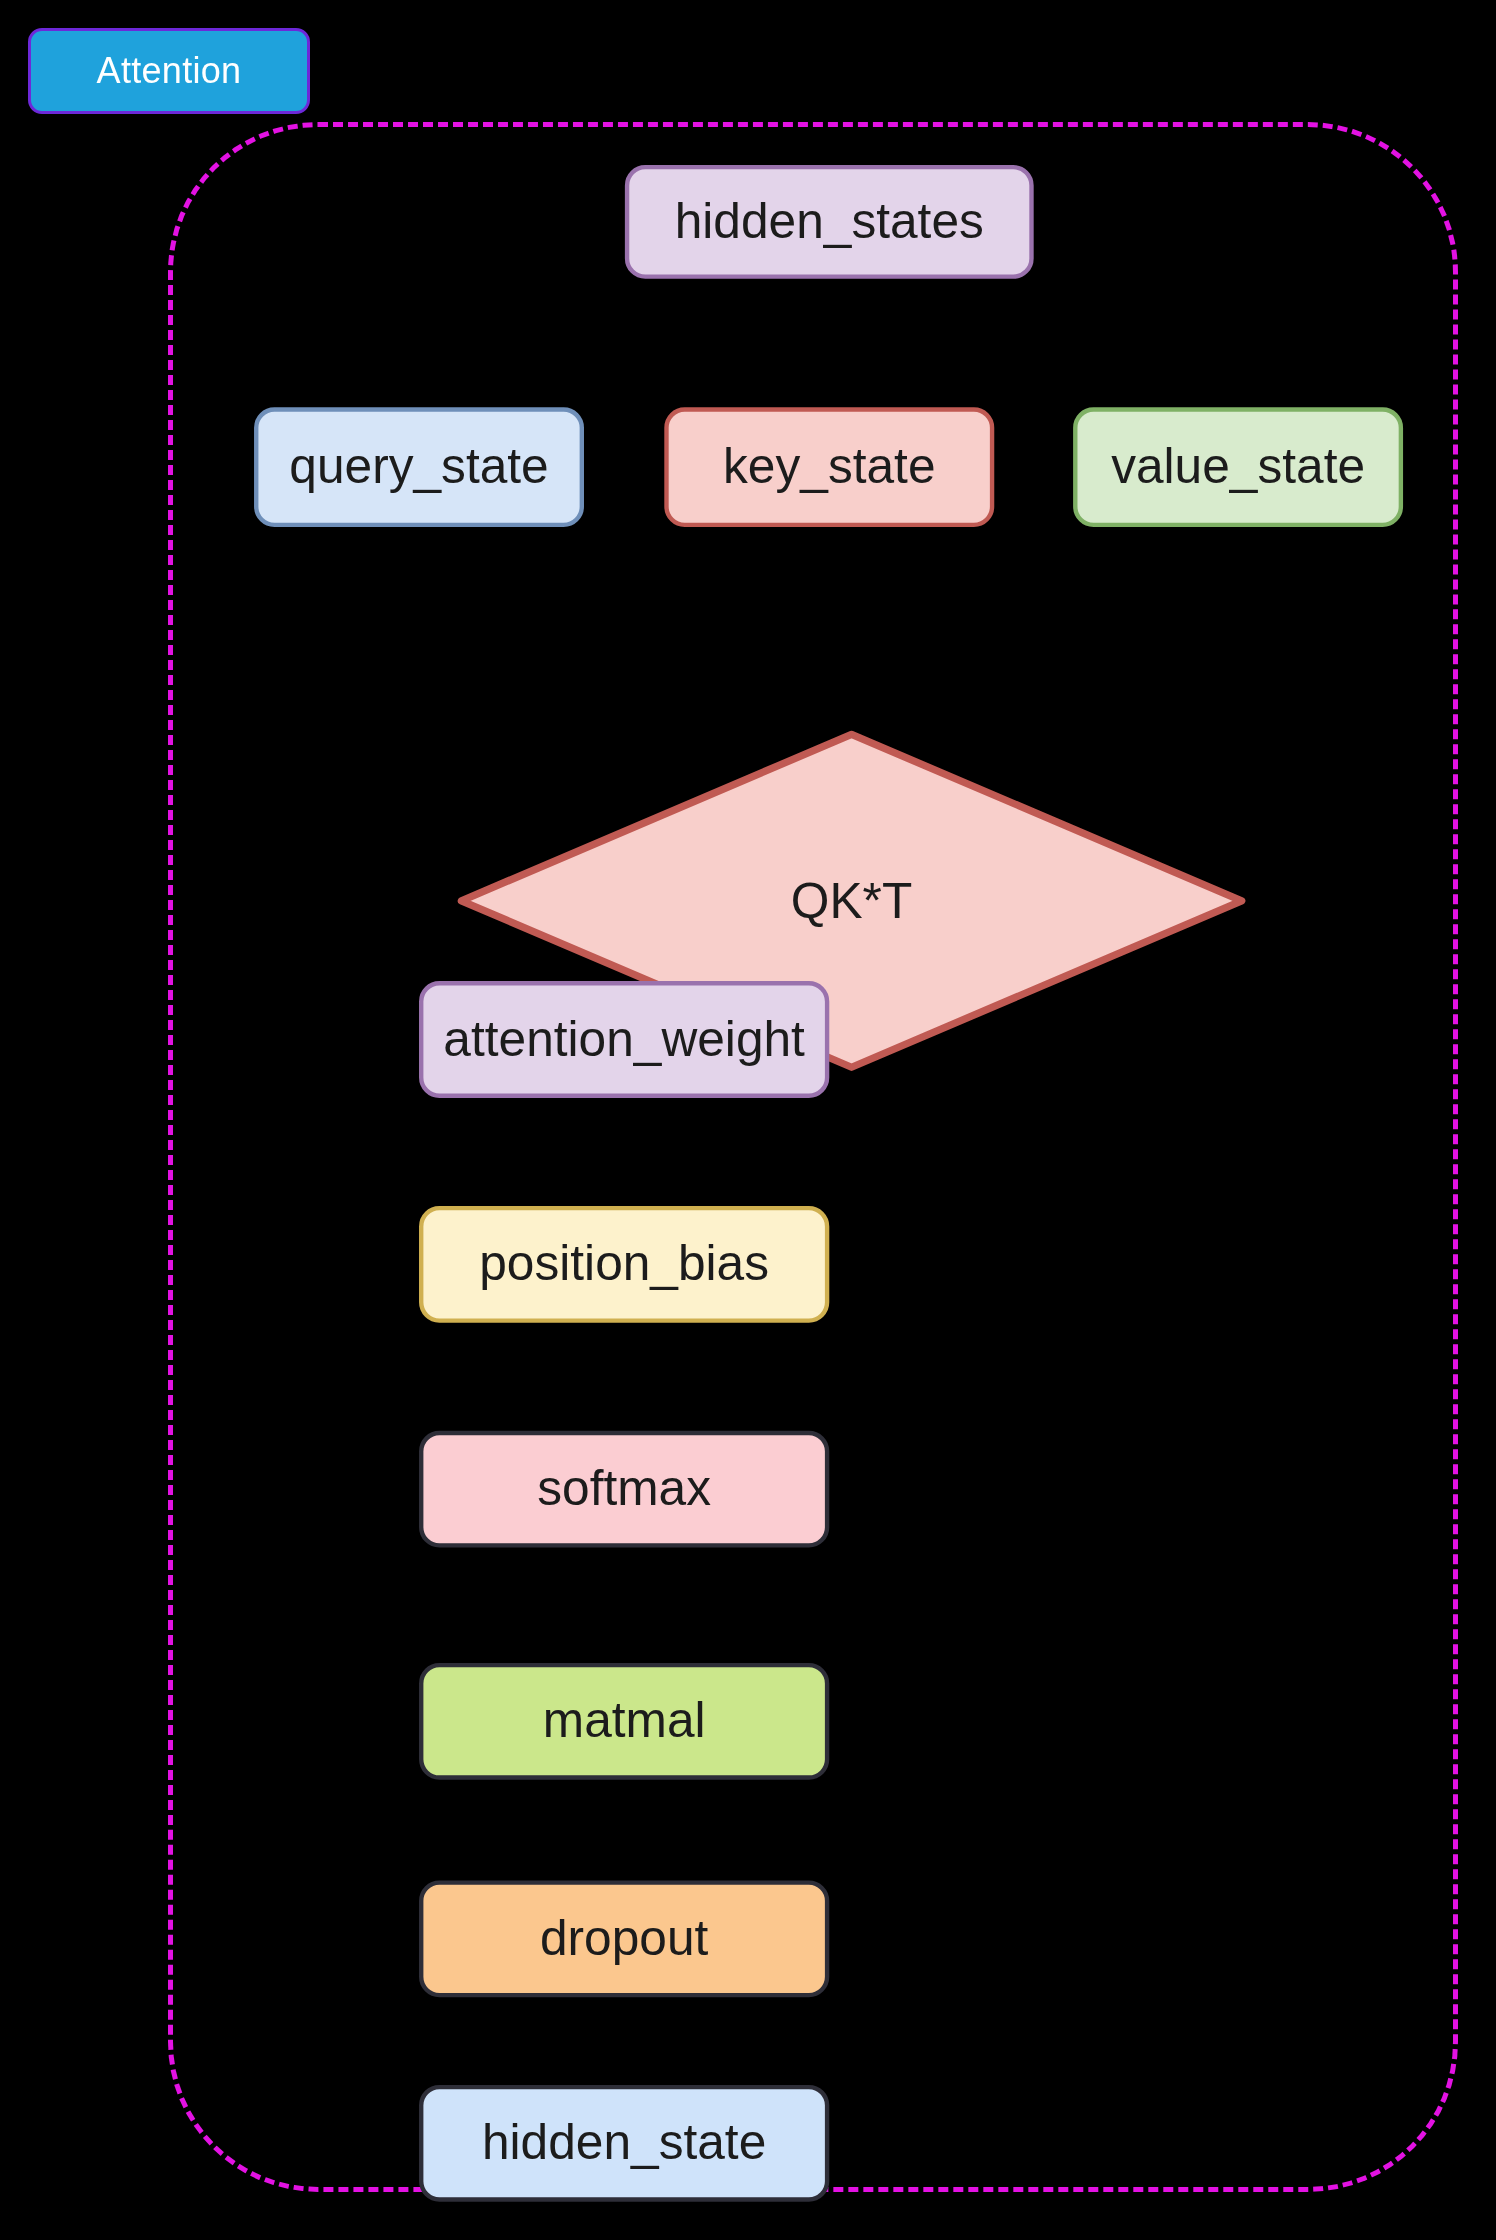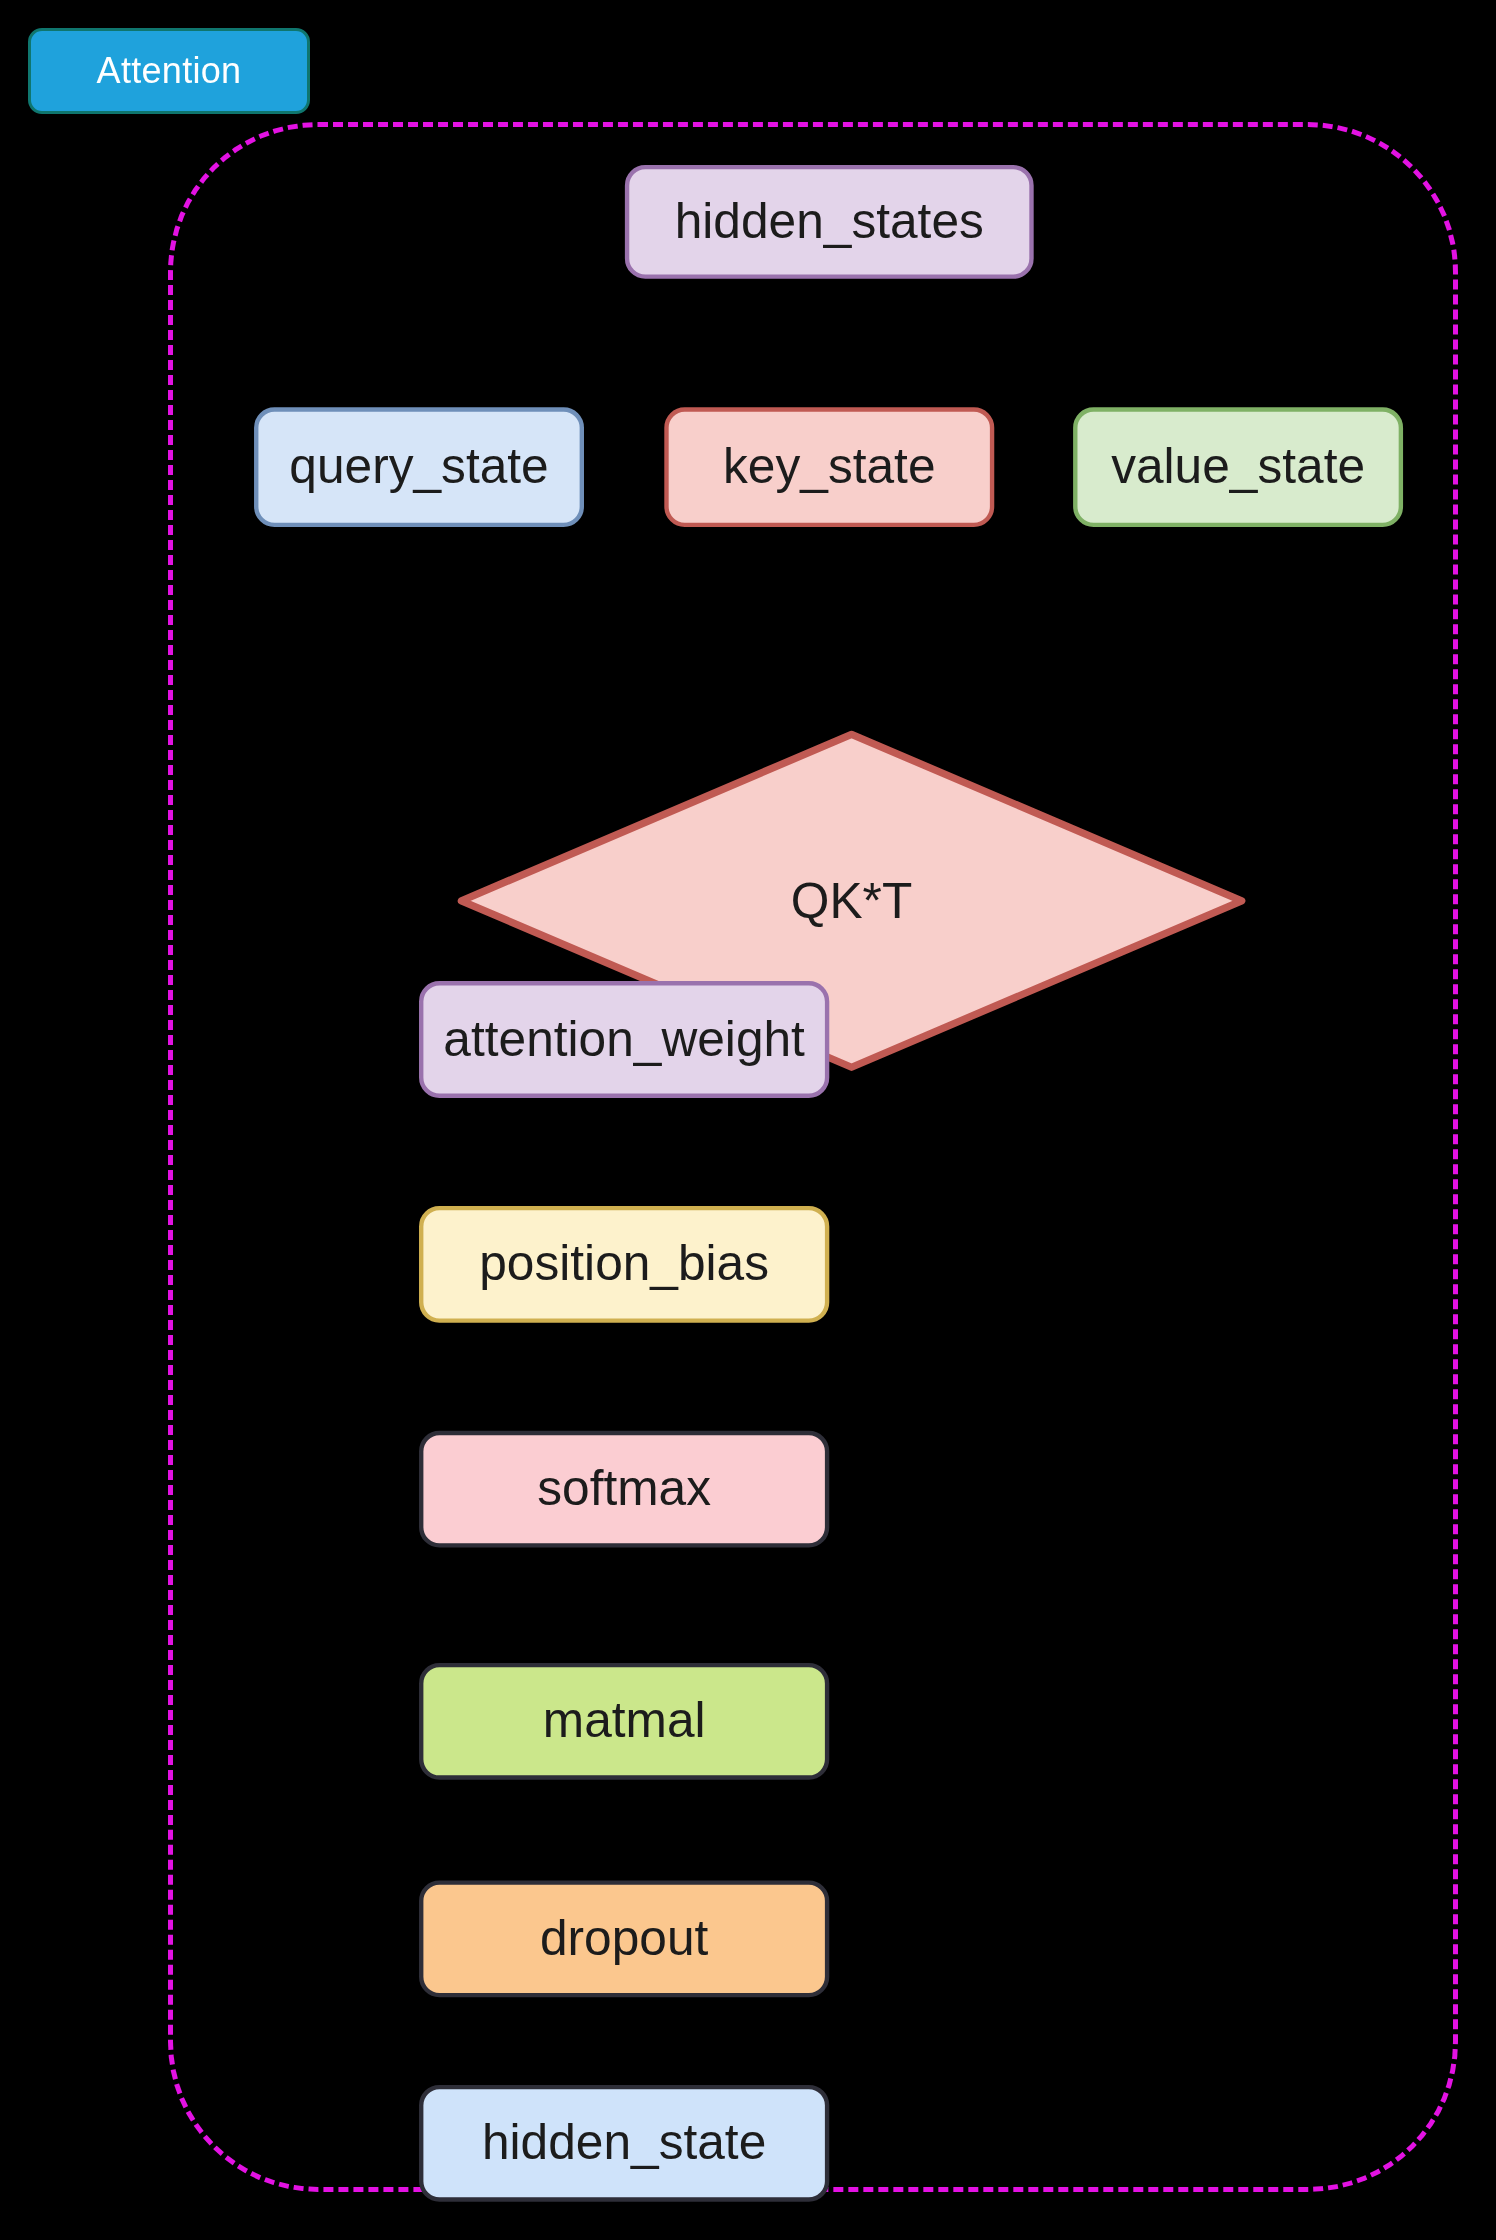--- a/index.html
+++ b/index.html
@@ -28,21 +28,21 @@
     box-sizing: border-box;
     background: transparent;
   }
   .subgraph-label {
     position: absolute;
     left: 28px;
     top: 28px;
     width: 282px;
     height: 86px;
     background: #1fa2dc;
-    border: 3px solid #0f766e;
+    border: 3px solid #6d28d9;
     border-radius: 14px;
     box-sizing: border-box;
     display: flex;
     align-items: center;
     justify-content: center;
     color: #ffffff;
     font-size: 36px;
     letter-spacing: 0.3px;
   }
   .node {

